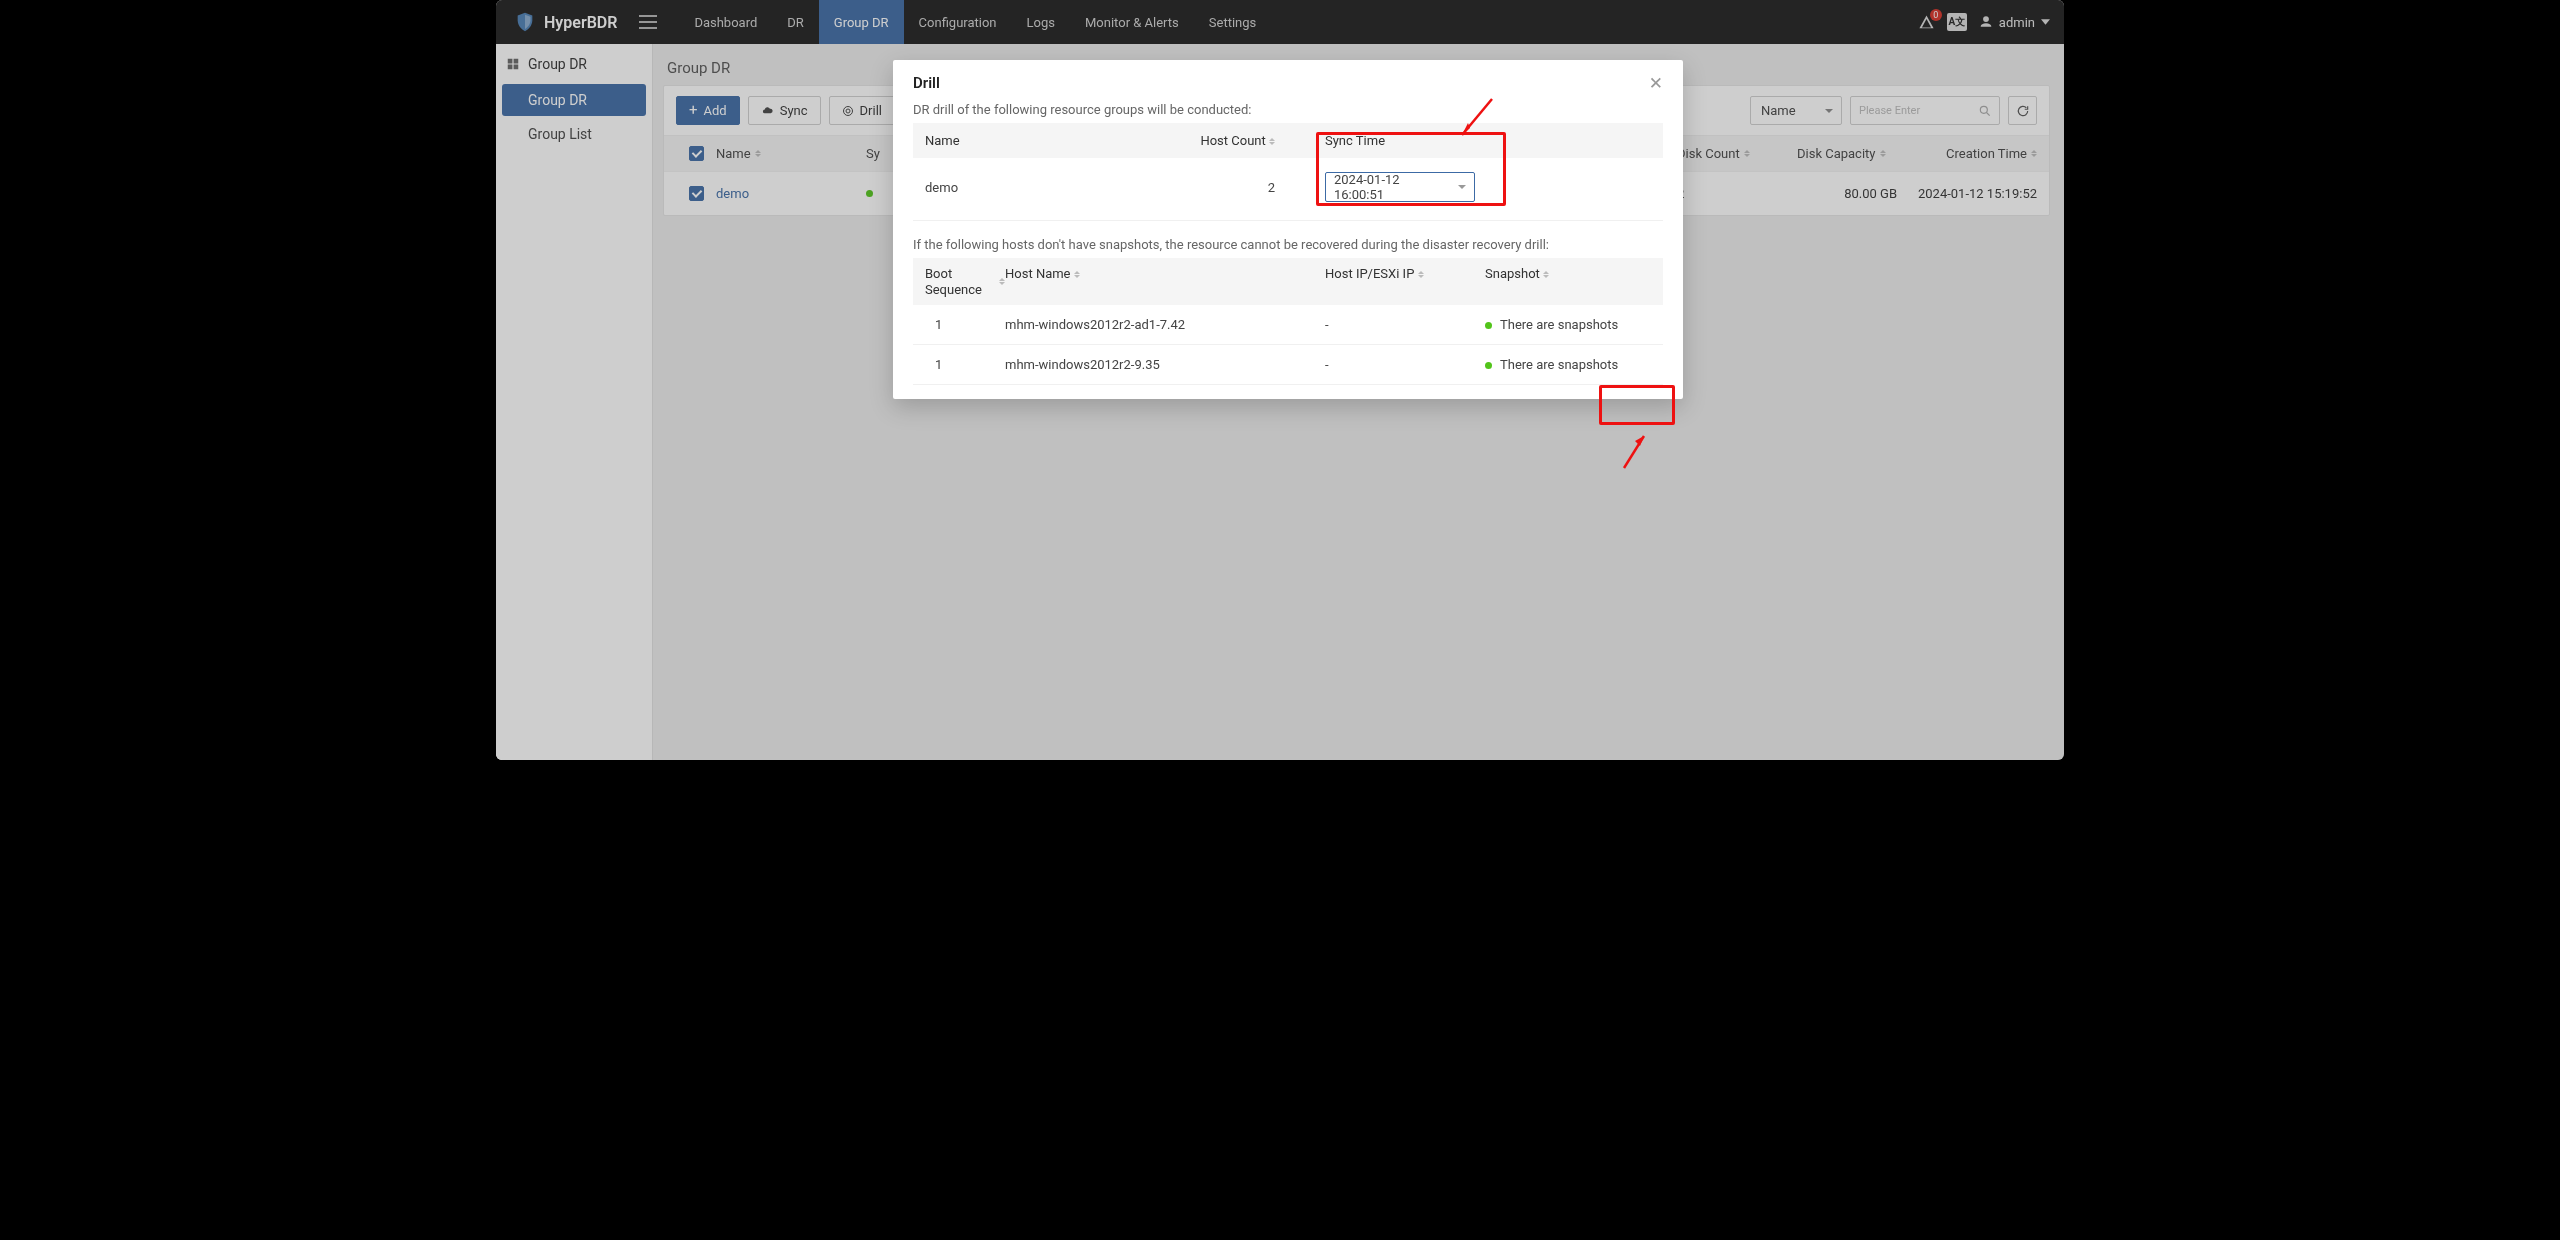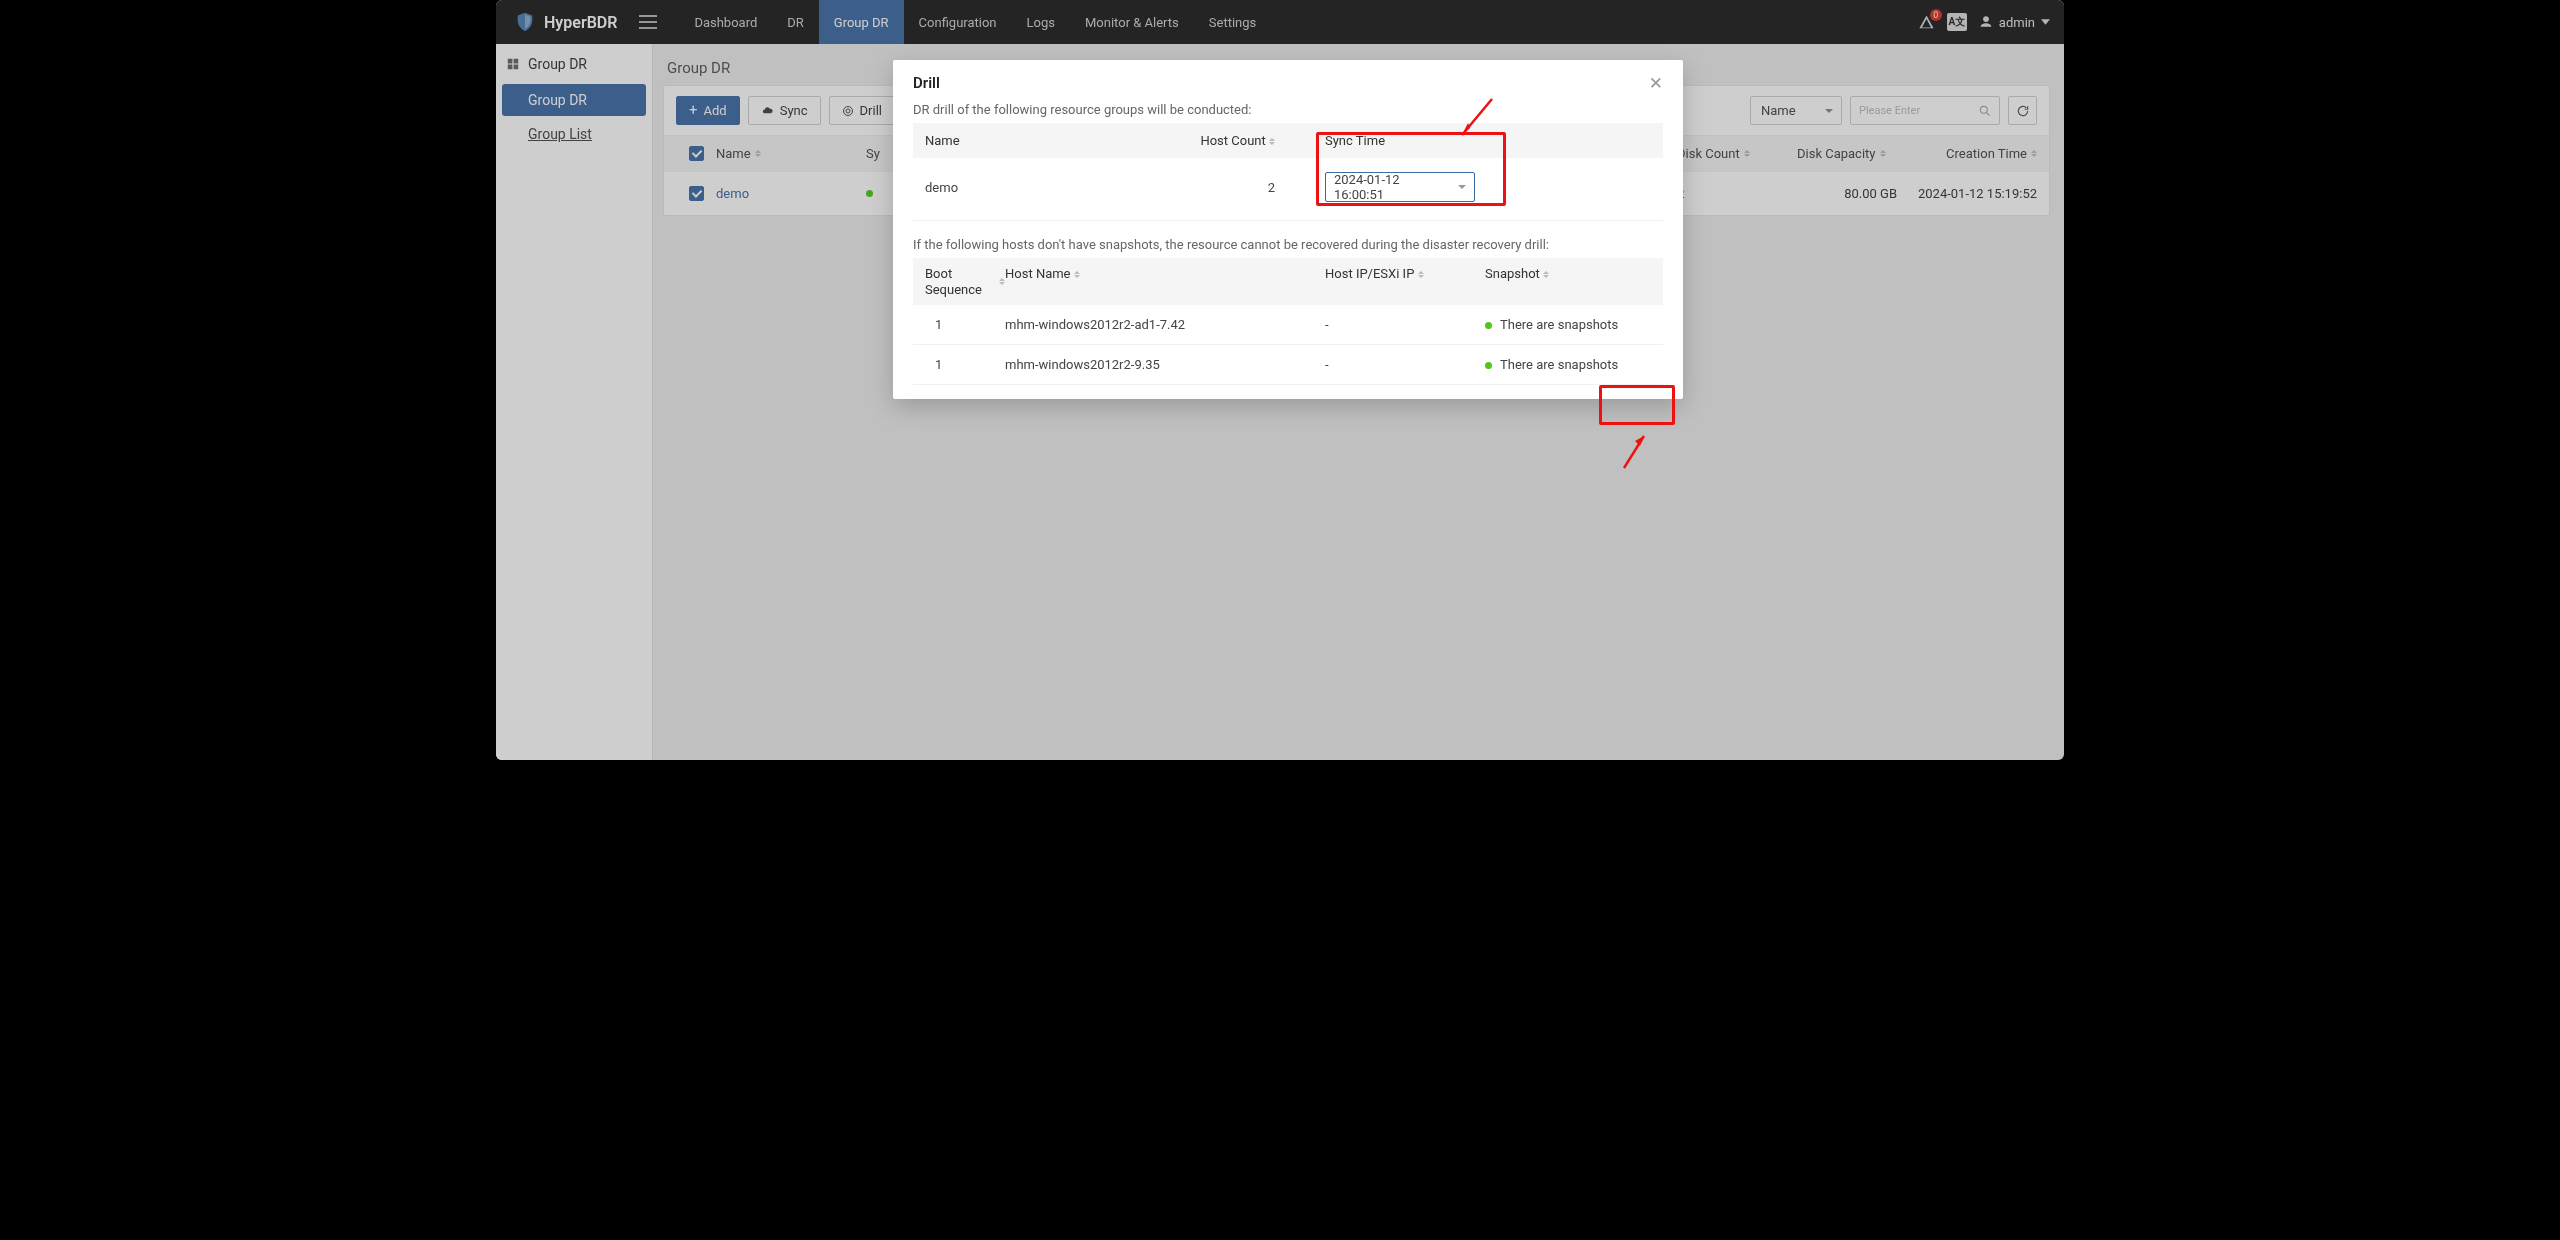--- a/index.html
+++ b/index.html
@@ -20,21 +20,21 @@
 .nav-right .badge { position:absolute; top:-5px; right:-7px; background:#d93025; color:#fff; font-size:9px; min-width:12px; height:12px; border-radius:6px; display:flex; align-items:center; justify-content:center; padding:0 2px;}
 .lang-box { width:20px; height:18px; background:#ddd; color:#222; font-size:10px; font-weight:700; display:flex; align-items:center; justify-content:center; border-radius:2px; cursor:pointer;}
 .user { display:flex; align-items:center; gap:6px; cursor:pointer;}
 
 
 .body { display:flex; height:calc(100% - 44px); }
 .sidebar { width:157px; background:#fff; border-right:1px solid #e0e0e0; padding-top:0; }
 .sidebar-header { display:flex; align-items:center; gap:8px; padding:12px 10px 10px 10px; color:#333; font-size:14px; }
 .sidebar-item { padding:8px 10px 8px 26px; font-size:14px; color:#444; cursor:pointer;}
 .sidebar-item.active { background:#3c6aa5; color:#fff; border-radius:3px; margin:2px 6px;}
-.sidebar-item.plain { margin:0 6px;text-decoration:underline; }
+.sidebar-item.plain { margin:0 6px; }
 
 .main { flex:1; padding:12px 14px 0 10px; }
 .page-title { font-size:15px; color:#555; margin:3px 0 8px 4px; }
 .panel { background:#fff; border:1px solid #e4e4e4; border-radius:2px; }
 .toolbar { display:flex; gap:8px; padding:10px 12px; align-items:center; }
 .btn { height:29px; padding:0 12px; border:1px solid #cfcfcf; background:#fff; border-radius:2px; font-size:13px; color:#333; display:inline-flex; align-items:center; gap:6px; cursor:pointer;}
 .btn.primary { background:#3c6aa5; border-color:#3c6aa5; color:#fff; }
 .toolbar-right { margin-left:auto; display:flex; gap:8px; align-items:center; }
 .select { height:29px; border:1px solid #cfcfcf; border-radius:2px; padding:0 26px 0 10px; font-size:13px; color:#444; background:#fff; position:relative; display:flex; align-items:center; min-width:92px; cursor:pointer;}
 .select::after { content:""; position:absolute; right:8px; top:12px; border:4px solid transparent; border-top-color:#888; }

